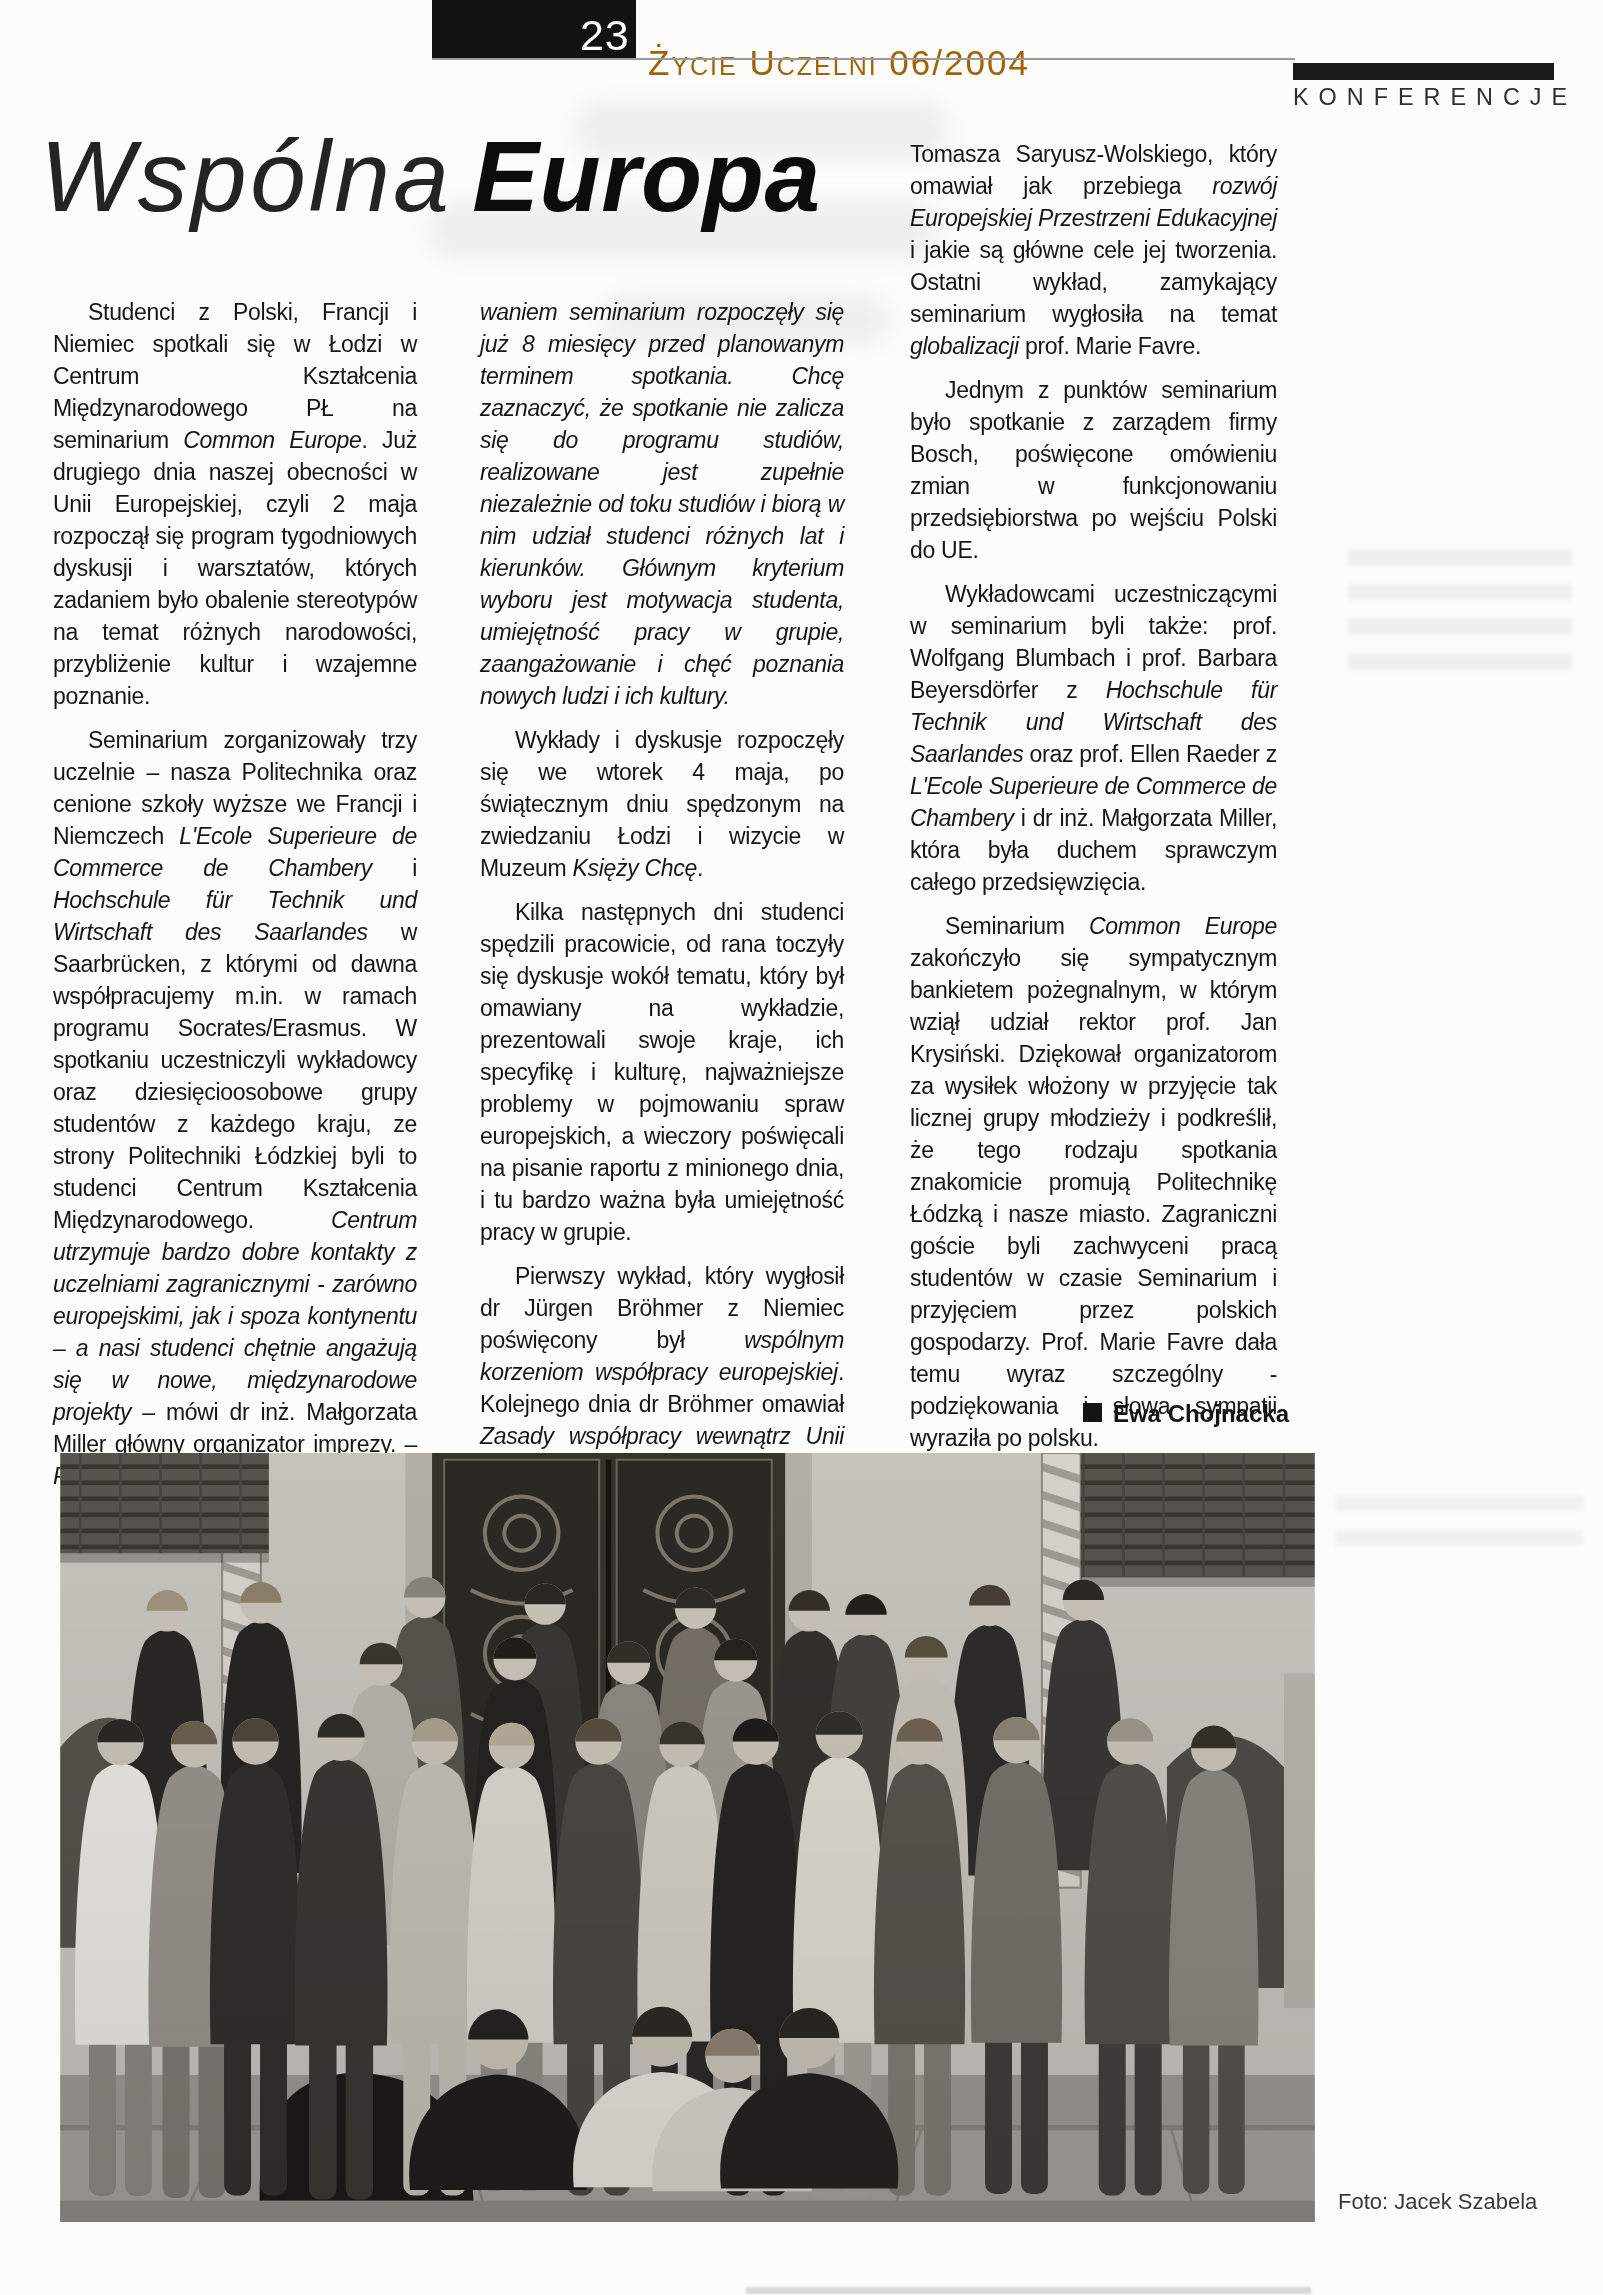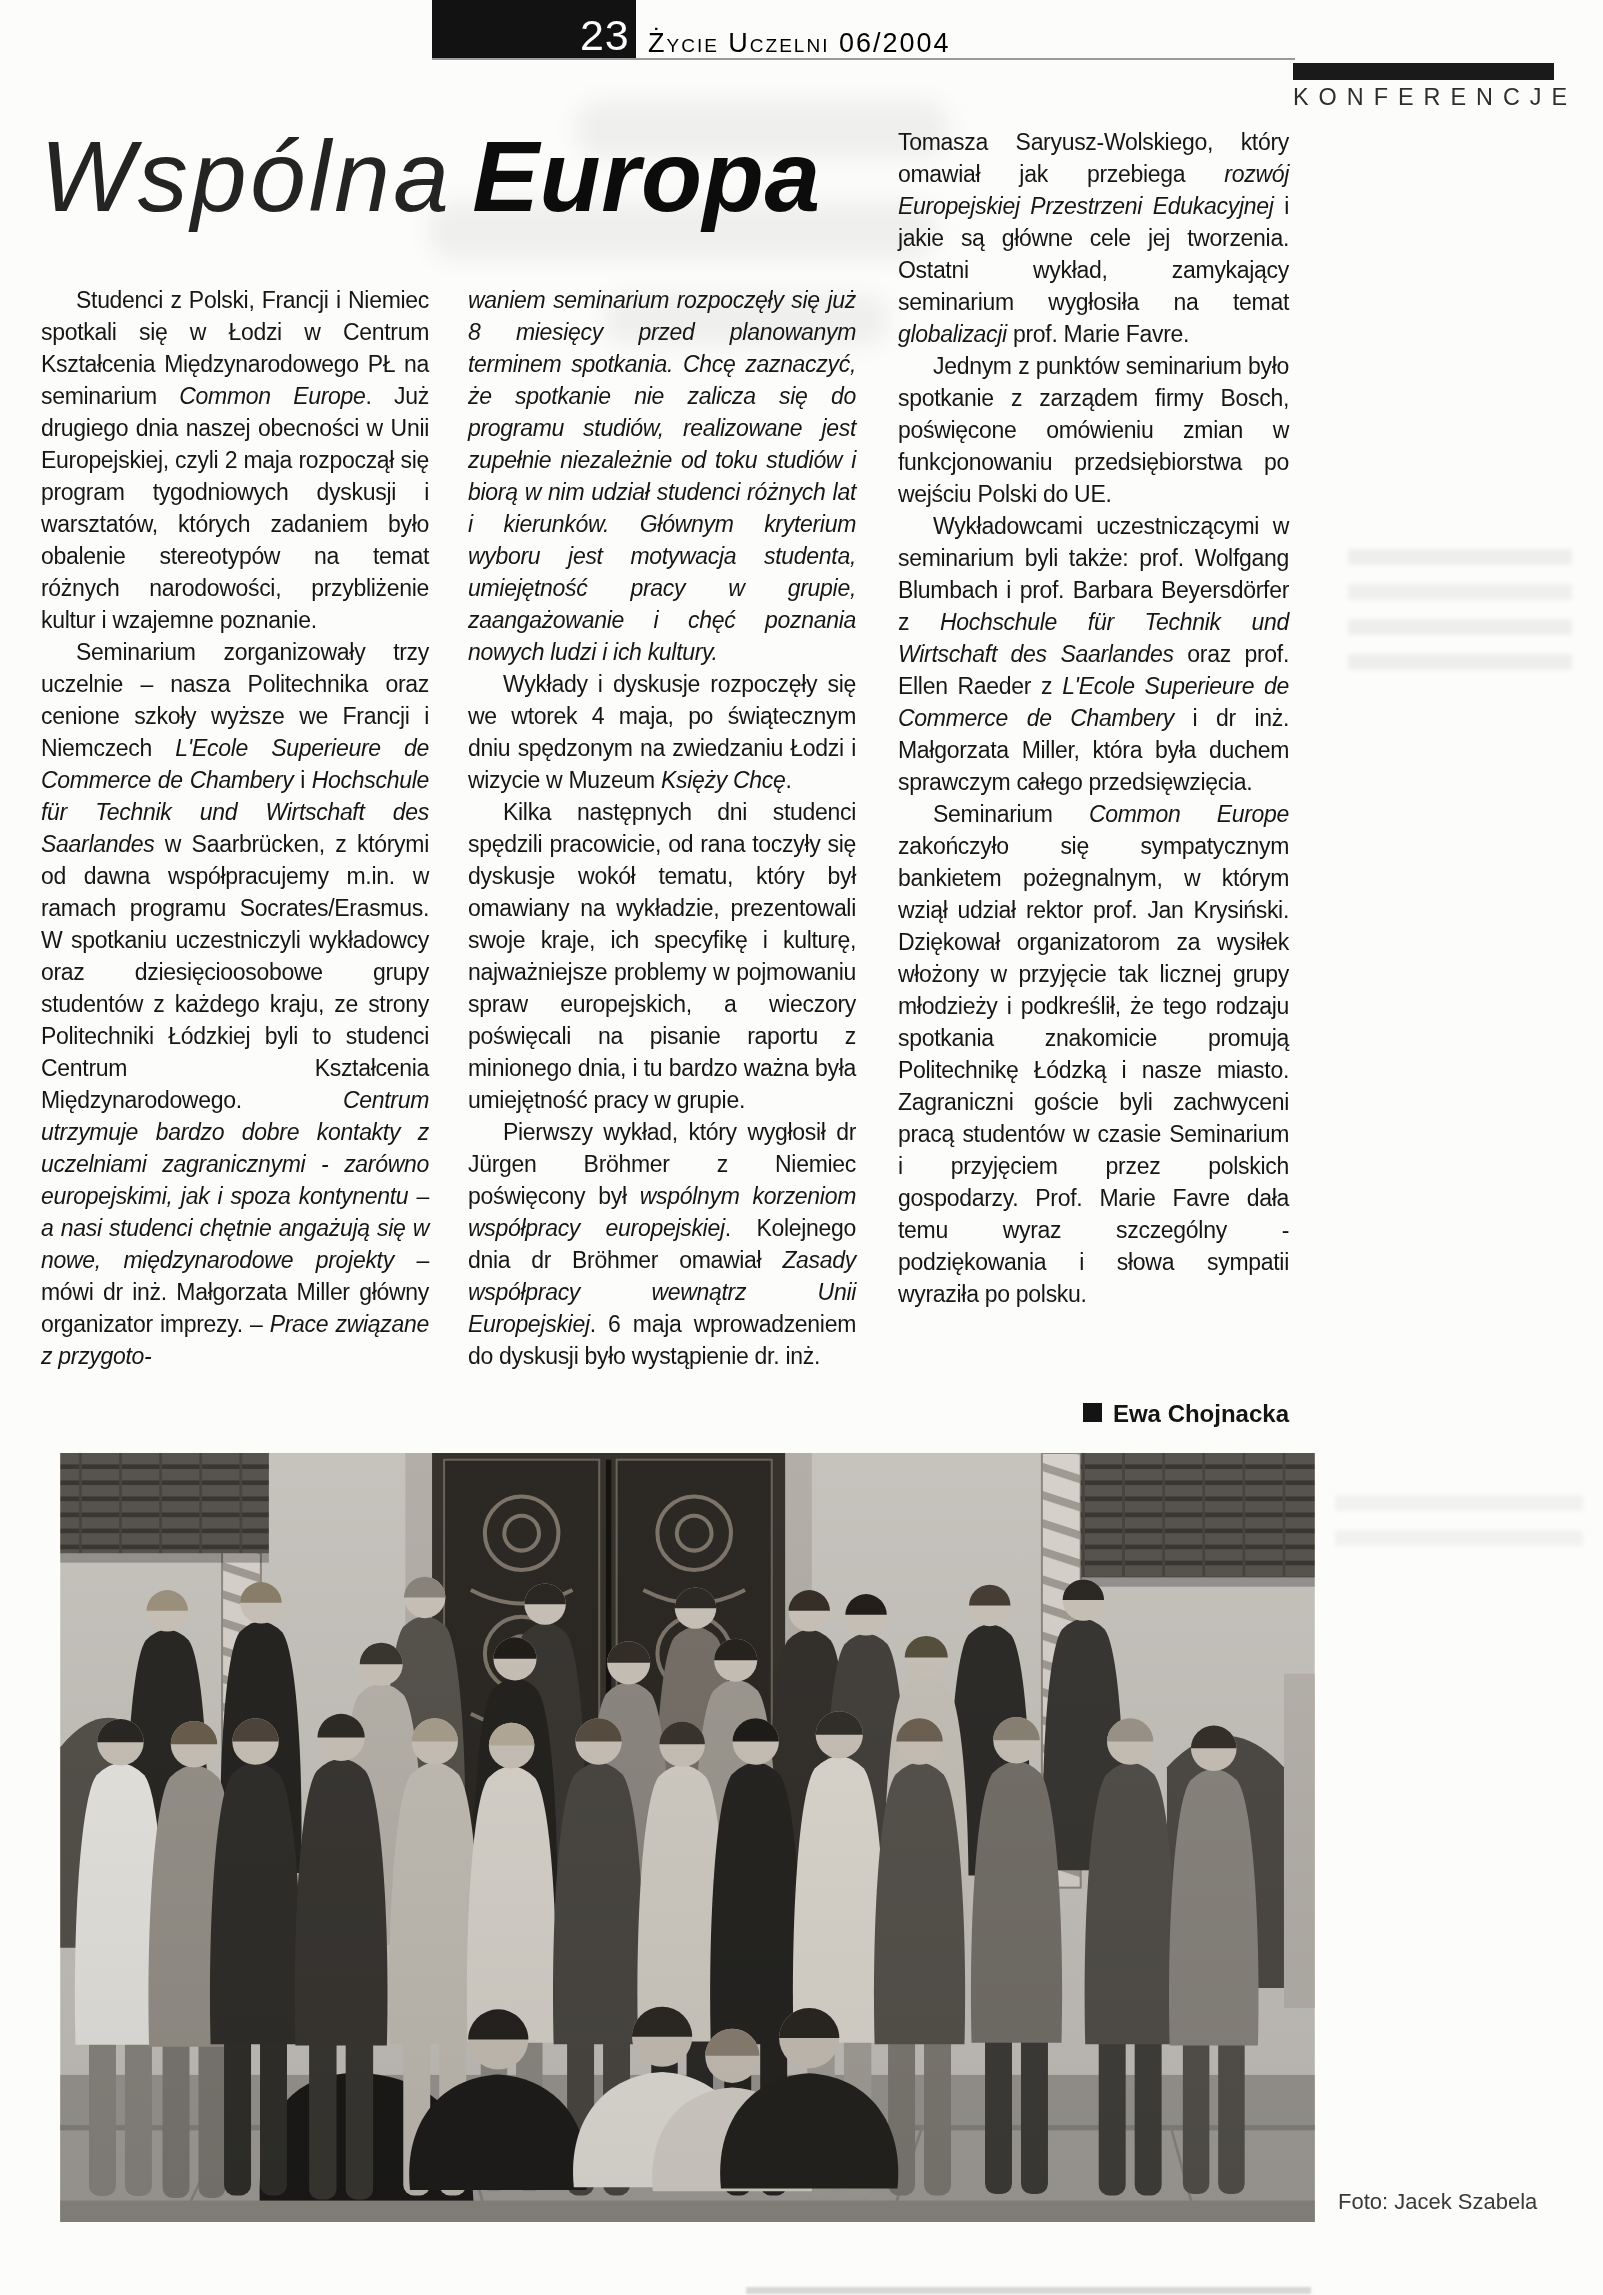--- a/index.html
+++ b/index.html
@@ -11,22 +11,22 @@
     color:#1b1b1b;
     overflow:hidden;
   }
   
   .hdr-box{position:absolute;left:432px;top:0;width:204px;height:58px;background:#121212;}
   .hdr-pagenum{
     position:absolute;right:6.7px;bottom:1.3px;
     color:#fefefe;font-size:43px;font-weight:400;letter-spacing:0.7px;line-height:1;
   }
   .hdr-mag{
-    position:absolute;left:648px;top:28px;
-    font-size:27px;font-variant:small-caps;letter-spacing:2px;color:#000000;font-weight:400;
+    position:absolute;left:648px;top:43px;
+    font-size:35px;font-variant:small-caps;letter-spacing:2px;color:#a16207;font-weight:400;
   }
   .hdr-rule{position:absolute;left:432px;top:58px;width:863px;height:2px;background:#9a9a98;}
   .hdr-bar{position:absolute;left:1293px;top:63px;width:261px;height:16.7px;background:#1a1a1a;}
   .hdr-section{
     position:absolute;left:1293px;top:84px;width:268px;
     font-size:23.4px;letter-spacing:10px;color:#2e2e2e;font-weight:400;white-space:nowrap;
   }
   
   .title{position:absolute;left:40px;top:126px;white-space:nowrap;line-height:1;font-style:italic;}
   .title-light{font-size:100px;font-weight:400;letter-spacing:3.3px;color:#242424;}
@@ -39,21 +39,21 @@
     filter:blur(2px);
   }
   .bottom-smudge{position:absolute;left:746px;top:2287px;width:565px;height:7.4px;
     background:rgba(0,0,0,0.14);filter:blur(1.3px);}
   
   .col{
     position:absolute;width:388px;
     font-size:23px;line-height:32px;letter-spacing:-0.3px;
     text-align:justify;color:#161616;
   }
-  .col .para{margin:0;}
+  .col .para{margin:12px;}
   .col .para.indent{text-indent:35px;}
   .it{font-style:italic;}
   .byline{
     position:absolute;left:898px;top:1400px;width:391px;
     text-align:right;font-size:24px;font-weight:700;color:#141414;
   }
   .byline .sq{display:inline-block;width:19px;height:19px;background:#141414;margin-right:10.7px;}
   
   .photo{position:absolute;left:60px;top:1453px;width:1255px;height:769px;overflow:hidden;}
   .photo svg{display:block;}

